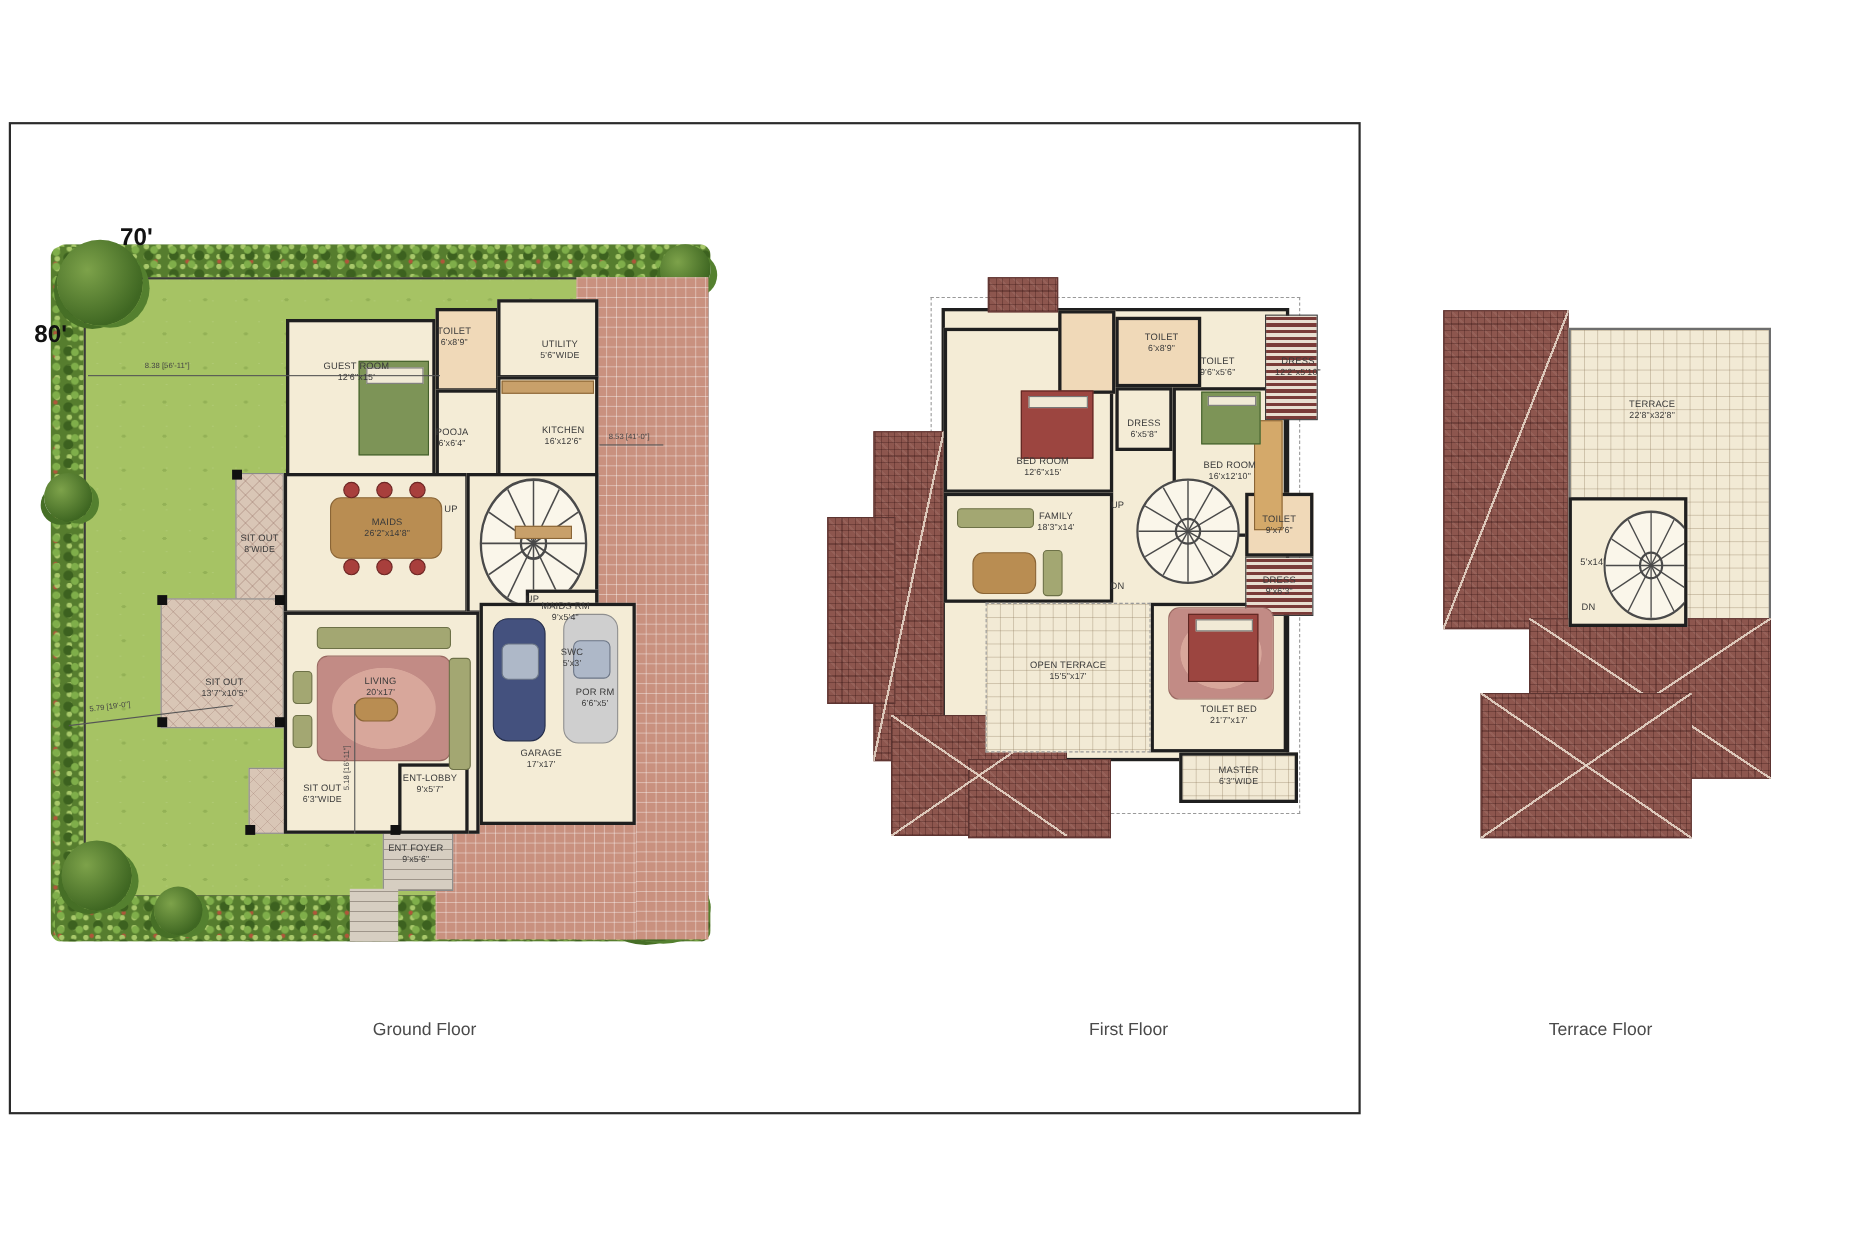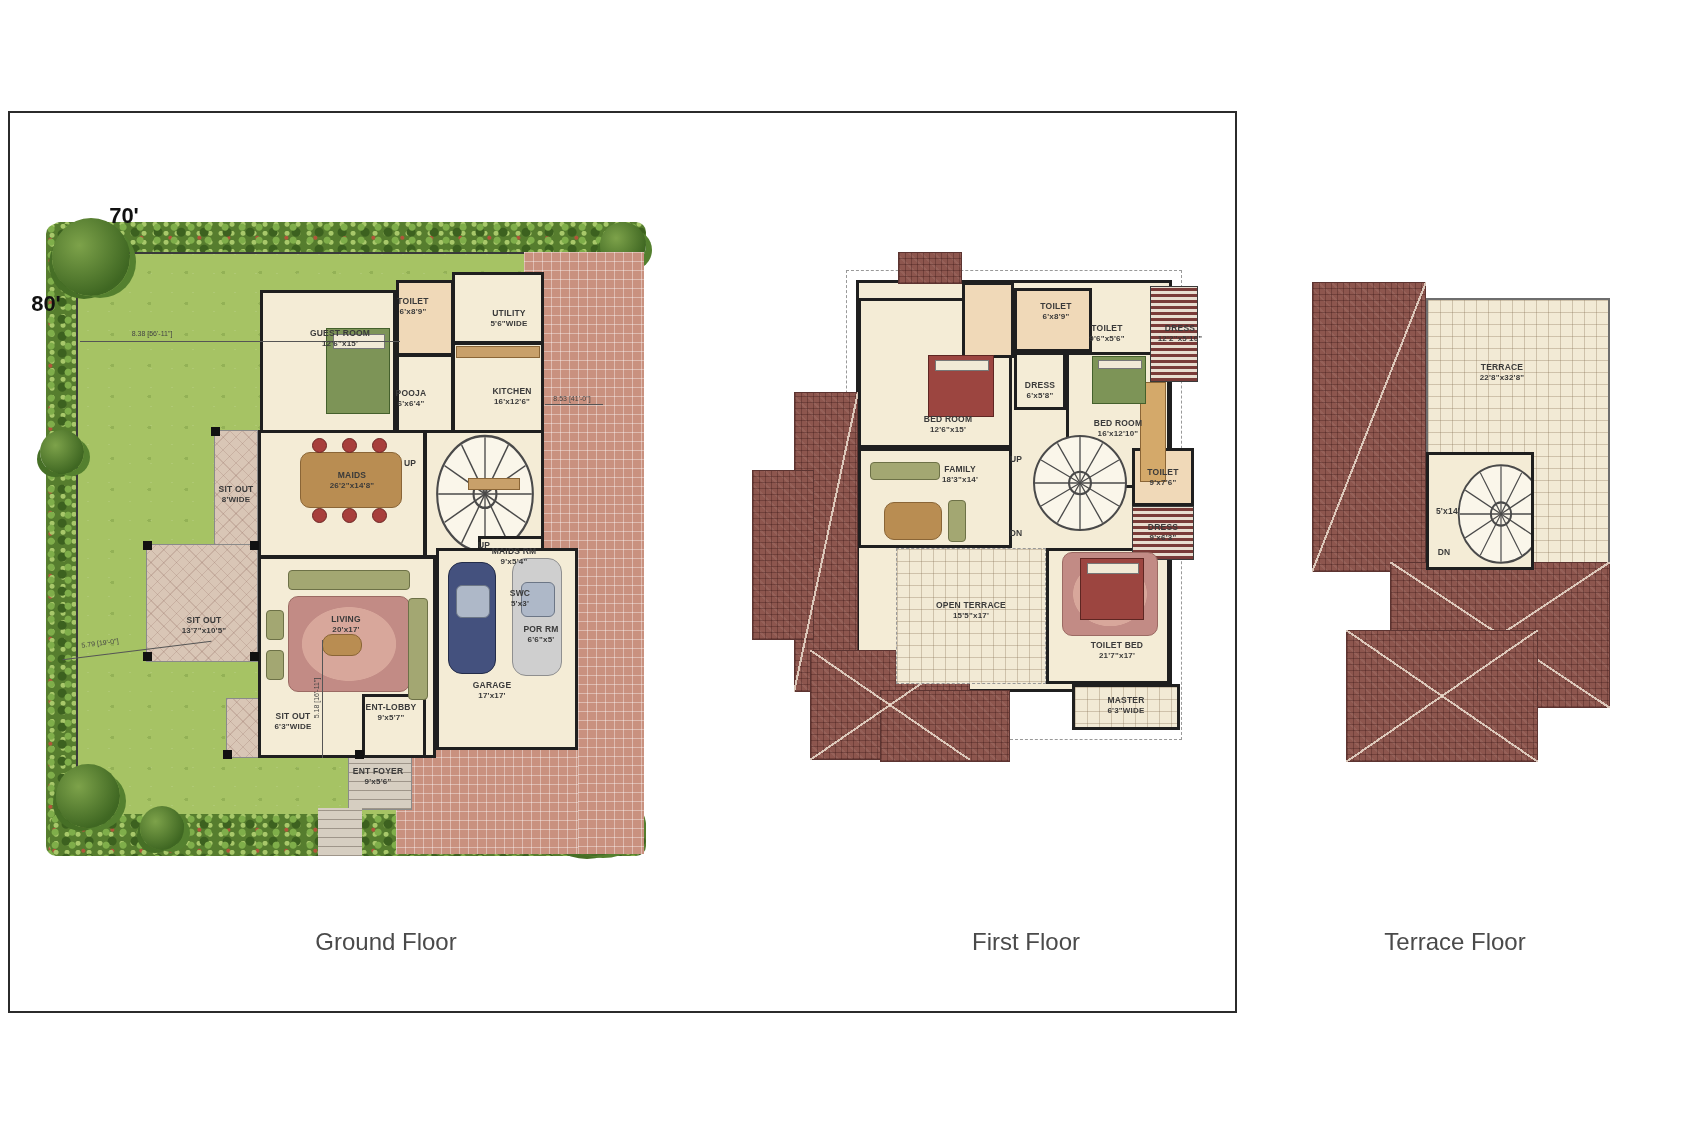--- a/index.html
+++ b/index.html
@@ -59,24 +59,24 @@
   .rug{background:radial-gradient(ellipse at center,#d8a79b 0 55%,#c28b85 56% 100%);border:1px solid #9b6a63;border-radius:10px;}
   .sofa{background:#a3a772;border:1px solid #6d7147;border-radius:4px;}
   .tbl{background:#b98d52;border:1px solid #8a6536;border-radius:10px;}
   .chair{width:15px;height:15px;border-radius:50%;background:#a83f3c;border:1px solid #6d2624;}
   .counter{background:#c8a06a;border:1px solid #8a6536;}
   .car1{background:#44517e;border:1px solid #232c49;border-radius:14px;}
   .car2{background:#cfcfcf;border:1px solid #8f8f8f;border-radius:14px;}
   .shield{position:absolute;left:16%;top:20%;width:68%;height:28%;border-radius:6px;background:#aeb8c8;border:1px solid #6c7686;}
   .stairsvg{position:absolute;}
   
-  .lbl{position:absolute;transform:translate(-50%,-50%);text-align:center;font-weight:bold;
+  .lbl{position:absolute;transform:translate(-50%,-50%);text-align:center;font-weight:normal;
        font-size:8.5px;line-height:1.25;color:#3a3a3a;white-space:nowrap;letter-spacing:.2px;z-index:40;}
   .lbl .dm{font-size:8px;}
-  .caption{position:absolute;transform:translateX(-50%);font-size:24px;color:var(--caption_text,#4a4a4a);z-index:40;}
+  .caption{position:absolute;transform:translateX(-50%);font-size:16px;color:var(--caption_text,#4a4a4a);z-index:40;}
   .plotdim{position:absolute;transform:translate(-50%,-50%);font-weight:bold;font-size:22px;color:#111;z-index:40;}
   .anno{position:absolute;transform:translate(-50%,-50%);font-size:7px;color:#444;white-space:nowrap;z-index:40;}
   .dimline{background:#555;}
 </style>
 </head>
 <body>
 
 <div id="stage">
 
   <div class="abs frame" style="left:8px;top:111px;width:1229px;height:902px;z-index:2"></div>
@@ -181,21 +181,21 @@
     <div class="abs dimline" style="left:62px;top:650px;width:150px;height:1px;z-index:20;transform:rotate(-7deg)"></div>
     <div class="abs dimline" style="left:322px;top:640px;width:1px;height:118px;z-index:20"></div>
     <div class="anno" style="left:152px;top:333px">8.38 [56'-11"]</div>
     <div class="anno" style="left:572px;top:398px">8.53 [41'-0"]</div>
     <div class="anno" style="left:100px;top:643px;transform:translate(-50%,-50%) rotate(-7deg)">5.79 [19'-0"]</div>
     <div class="anno" style="left:316px;top:698px;transform:translate(-50%,-50%) rotate(-90deg)">5.18 [16'-11"]</div>
 
     <div class="plotdim" style="left:124px;top:216px">70'</div>
     <div class="plotdim" style="left:46px;top:304px">80'</div>
 
-    <div class="lbl" style="left:340px;top:338px">
+    <div class="lbl" style="left:324px;top:338px">
         <div>GUEST ROOM</div>
         <div class="dm">12'6"x15'</div>
       </div>
     <div class="lbl" style="left:413px;top:306px">
         <div>TOILET</div>
         <div class="dm">6'x8'9"</div>
       </div>
     <div class="lbl" style="left:509px;top:318px">
         <div>UTILITY</div>
         <div class="dm">5'6"WIDE</div>

